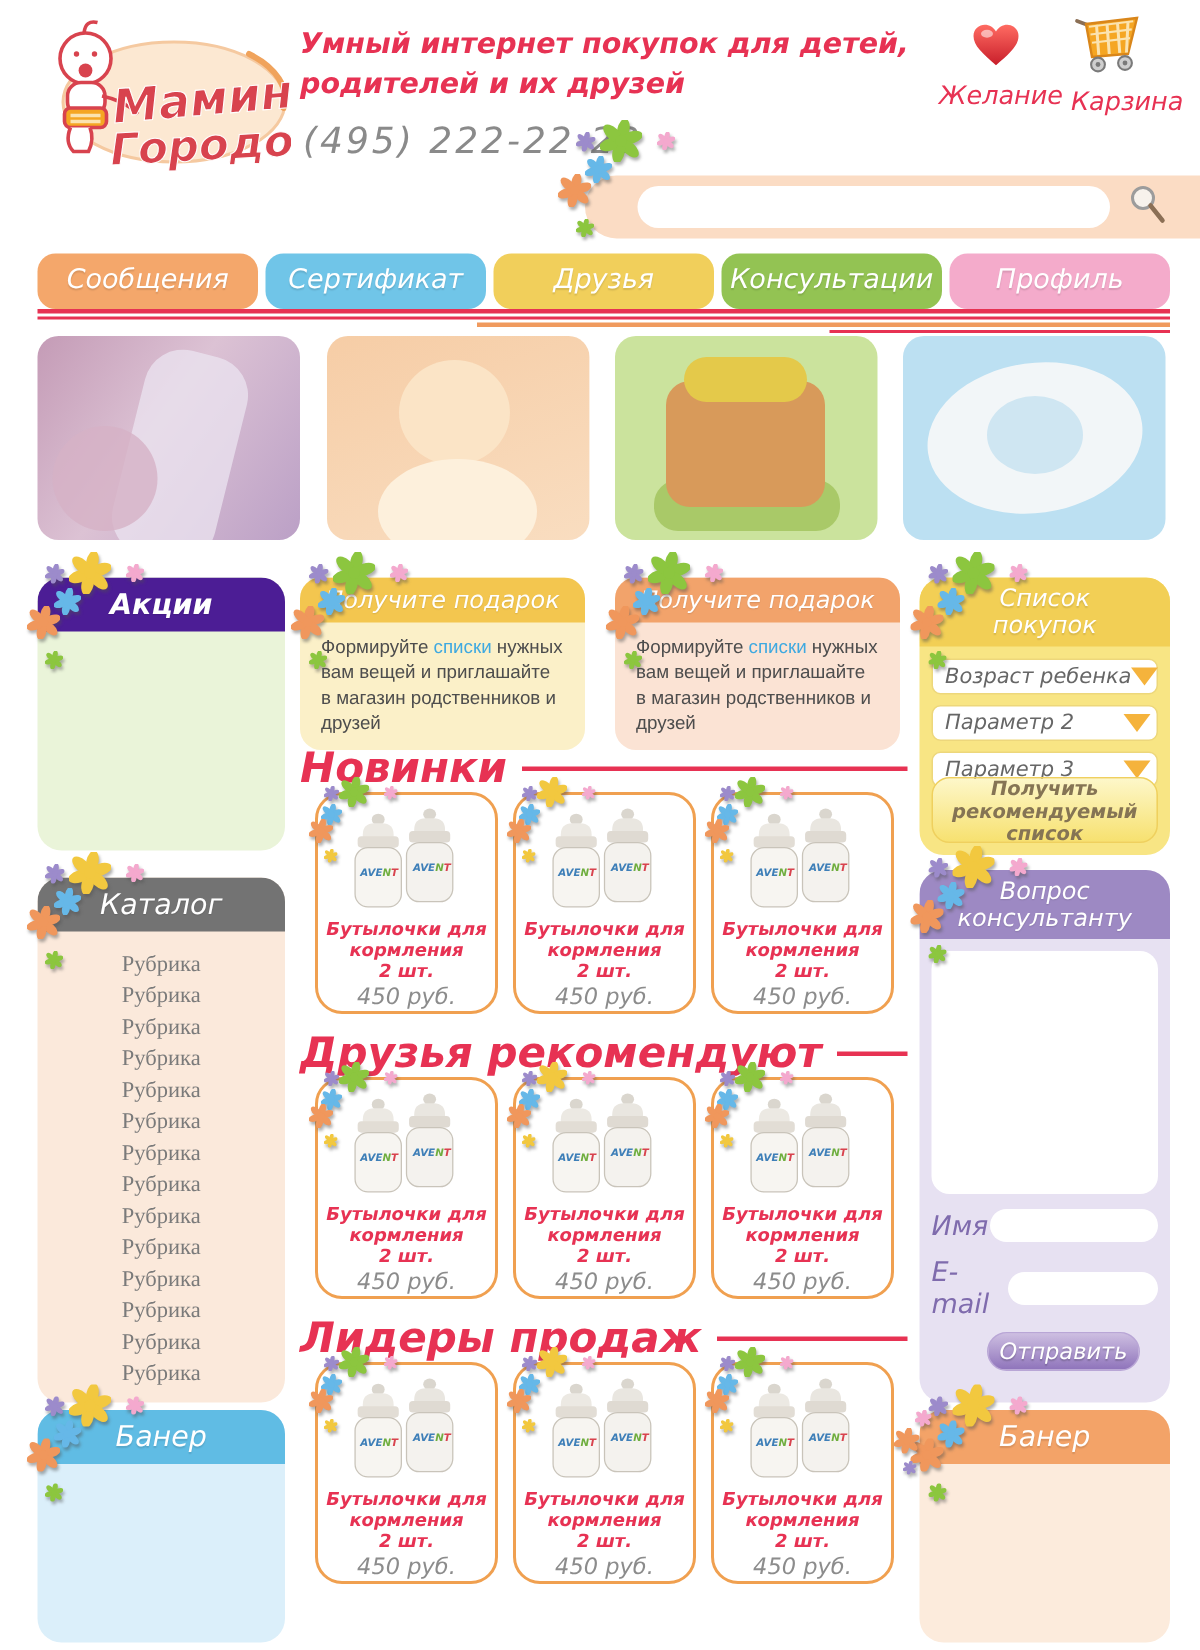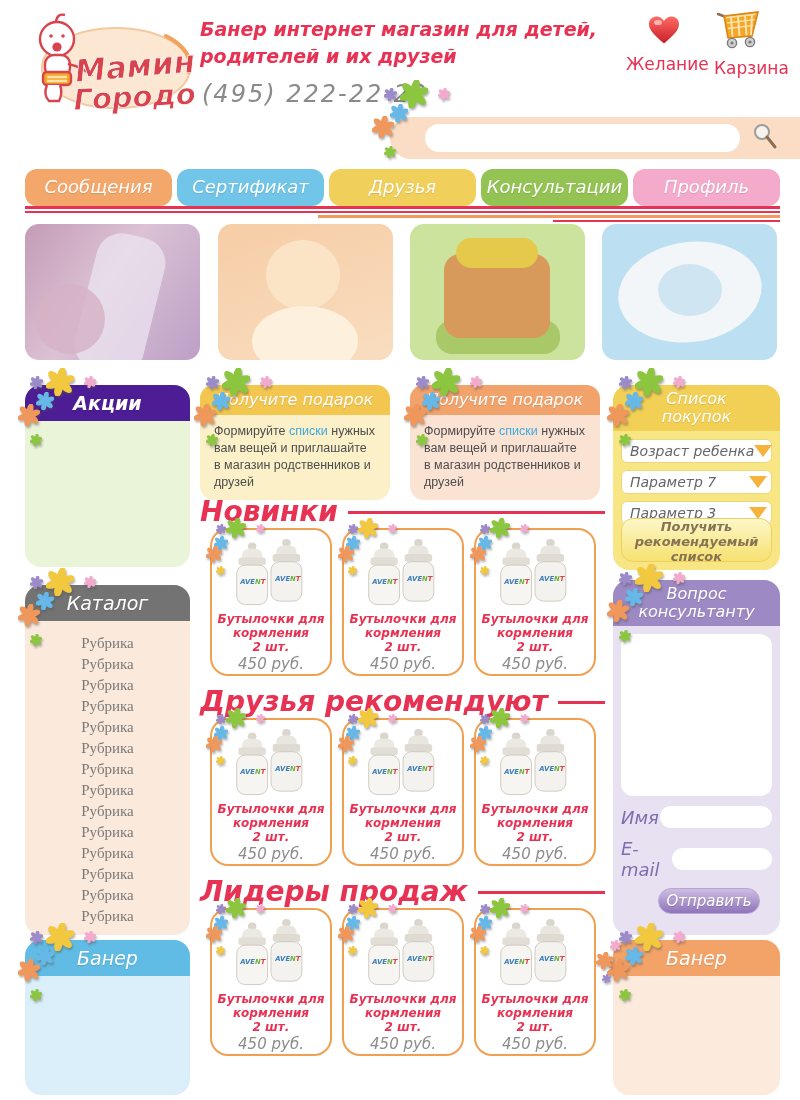--- a/index.html
+++ b/index.html
@@ -8,21 +8,21 @@
   .hand { font-style:italic; }
 
   
   .logo { position:absolute; left:16px; top:6px; width:178px; height:116px; }
   .tagline { position:absolute; left:200px; top:16px; width:420px;
              font-size:19px; font-weight:bold; font-style:italic; color:#E73253; line-height:27px; }
   .phone { position:absolute; left:202px; top:80px; font-size:24px; font-style:italic;
            color:#8A8A8A; letter-spacing:2px; }
   .wishlist { position:absolute; left:626px; top:14px; width:76px; text-align:center; cursor:pointer; }
   .cartbox  { position:absolute; left:714px; top:8px;  width:76px; cursor:pointer; }
-  .icon-label { font-size:17px; color:#E73253; margin-top:4px; }
+  .icon-label { font-size:17px; font-style:italic; color:#E73253; margin-top:4px; }
 
   
   .search-strip { position:absolute; left:390px; top:117px; width:410px; height:42px;
                   background:#FBDCC4; border-radius:21px 0 0 21px; }
   .search-input { position:absolute; left:425px; top:124px; width:315px; height:28px;
                   border:none; border-radius:14px; background:#fff; padding:0 12px;
                   font-size:14px; color:#555; outline:none; }
   .search-icon { position:absolute; left:751px; top:122px; }
 
   
@@ -160,21 +160,21 @@
       <path d="M31 79 q-4 10 2 16 h10 q4 -8 1 -16" fill="#fff"></path>
       <circle cx="35" cy="30" r="1.8" fill="#D8434E" stroke="none"></circle>
       <circle cx="47" cy="30" r="1.8" fill="#D8434E" stroke="none"></circle>
       <circle cx="41" cy="41" r="4.6" fill="#D8434E" stroke="none"></circle>
     </g>
     <text x="60" y="76" transform="rotate(-5 60 76)" font-size="31" font-weight="bold" font-style="italic" fill="#D8434E" stroke="#fff" stroke-width="0.7">Мамин</text>
     <text x="58" y="104" transform="rotate(-3 58 104)" font-size="29" font-weight="bold" font-style="italic" fill="#D8434E" stroke="#fff" stroke-width="0.7">Городок</text>
   </svg>
 
   <div class="tagline">
-    <div>Банер интернет магазин для детей,</div>
+    <div>Умный интернет покупок для детей,</div>
     <div>родителей и их друзей</div>
   </div>
   <div class="phone">(495) 222-22-22</div>
 
   <div class="wishlist">
     <svg width="34" height="32" viewBox="0 0 34 31">
       <defs>
           <linearGradient id="hg" x1="0" y1="0" x2="0" y2="1">
         <stop offset="0" stop-color="#FF6B62"></stop>
             <stop offset="1" stop-color="#C81E2A"></stop>
@@ -1019,21 +1019,21 @@
       <div>Список</div>
       <div>покупок</div>
     </div>
     <div class="fields">
 
     <div class="field">
         <span class="field-label hand">Возраст ребенка</span>
         <span class="dd-arrow"></span>
       </div>
         <div class="field">
-        <span class="field-label hand">Параметр 7</span>
+        <span class="field-label hand">Параметр 2</span>
         <span class="dd-arrow"></span>
       </div>
         <div class="field">
         <span class="field-label hand">Параметр 3</span>
         <span class="dd-arrow"></span>
       </div>
       </div>
     <button class="list-btn">
       <div>Получить рекомендуемый</div>
       <div>список</div>

